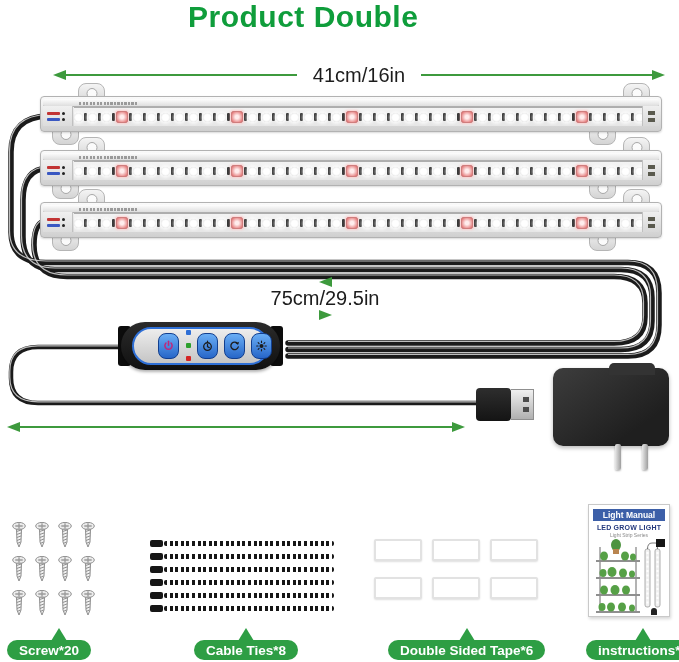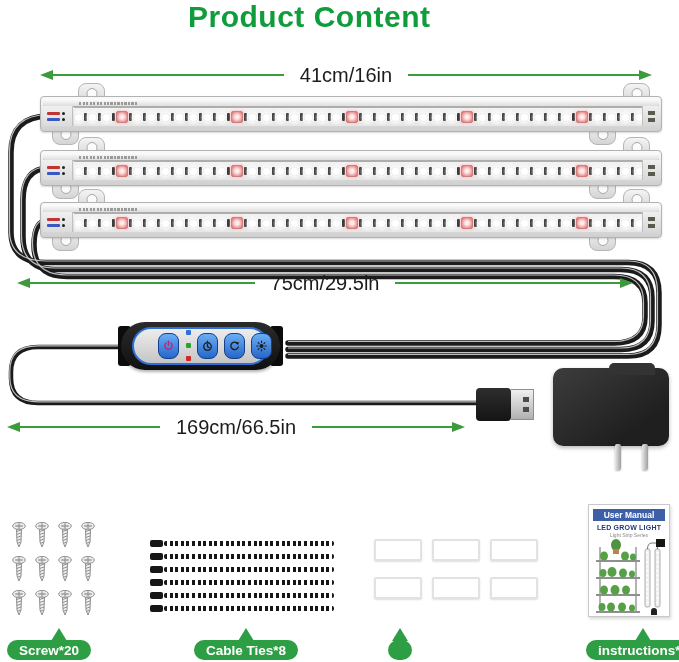--- a/index.html
+++ b/index.html
@@ -14,22 +14,22 @@
   .cable.thin{stroke-width:4.5px;}
   .sheen{fill:none;stroke:#d9d9d9;stroke-width:1.2px;opacity:.85;}
   
   .dim{position:absolute;display:flex;align-items:center;height:26px;color:#1c1c1c;
        font-size:20px;z-index:5;}
   .dim .ln{flex:1;height:2px;background:#3d9a3d;}
   .dim .txt{margin:0 16px;white-space:nowrap;}
   .ah{width:0;height:0;border-top:5.5px solid transparent;border-bottom:5.5px solid transparent;flex:none;}
   .ah.l{border-right:13px solid #3d9a3d;}
   .ah.r{border-left:13px solid #3d9a3d;}
-  #dim1{left:40px;top:62px;width:612px;}
-  #dim2{left:17px;top:270px;width:616px;}
+  #dim1{left:53px;top:62px;width:612px;}
+  #dim2{left:17px;top:277px;width:616px;flex-direction:column;}
   #dim3{left:7px;top:414px;width:458px;}
   
   .strips-group{position:absolute;inset:0;z-index:2;}
   .strip{position:absolute;left:40px;width:622px;height:36px;}
   .strips-group .strip:nth-child(1){top:96px;}
   .strips-group .strip:nth-child(2){top:150px;}
   .strips-group .strip:nth-child(3){top:202px;}
   .ear{position:absolute;width:25px;height:20px;background:linear-gradient(180deg,#f4f4f4,#d4d4d4);
        border:1px solid #b5b5b5;border-radius:8px;}
   .ear::after{content:'';position:absolute;left:50%;top:4px;transform:translateX(-50%);
@@ -135,40 +135,39 @@
       <path class="sheen" d="M48,114.5 Q9.5,115.5 9.5,150.5 L9.5,230.5 Q9.5,261 46,261 L628,261 Q657.5,261 657.5,291.5 L657.5,323.5 Q657.5,354.5 628,354.5 L288,354.5"></path>
       <path class="sheen" d="M48,166.5 Q21.5,167.5 21.5,198.5 L21.5,235.5 Q21.5,268 55,268 L621,268 Q650.5,268 650.5,296.5 L650.5,319.5 Q650.5,348 621,348 L288,348"></path>
       <path class="sheen" d="M48,218.5 Q32.5,219.5 32.5,243.5 Q32.5,275 67,275 L614,275 Q643.5,275 643.5,301.5 L643.5,315.5 Q643.5,341.5 614,341.5 L288,341.5"></path>
     </g>
     <g>
       <path class="cable thin" d="M130,347 L38,347 Q11,347 11,372 L11,378 Q11,403 38,403 L480,403"></path>
       <path class="sheen" d="M130,345.8 L38,345.8 Q9.8,345.8 9.8,371 L9.8,377 Q9.8,401.8 38,401.8 L480,401.8"></path>
     </g>
   </svg>
 
-  <h1 class="title">Product Content</h1>
+  <h1 class="title">Product Double</h1>
 
   <div class="dim" id="dim1">
     <span class="ah l"></span>
     <span class="ln"></span>
     <span class="txt">41cm/16in</span>
     <span class="ln"></span>
     <span class="ah r"></span>
   </div>
   <div class="dim" id="dim2">
     <span class="ah l"></span>
     <span class="ln"></span>
     <span class="txt">75cm/29.5in</span>
     <span class="ln"></span>
     <span class="ah r"></span>
   </div>
   <div class="dim" id="dim3">
     <span class="ah l"></span>
     <span class="ln"></span>
-    <span class="txt">169cm/66.5in</span>
     <span class="ln"></span>
     <span class="ah r"></span>
   </div>
 
   <div class="strips-group">
   <div class="strip">
     <div class="ear e-tl"></div>
     <div class="ear e-bl"></div>
     <div class="ear e-tr"></div>
     <div class="ear e-br"></div>
@@ -643,21 +642,21 @@
   <div class="tape"></div>
 
   <div class="tape"></div>
 
   <div class="tape"></div>
 
   <div class="tape"></div>
 </div>
 
   <div class="manual">
-    <div class="m-band">User Manual</div>
+    <div class="m-band">Light Manual</div>
     <div class="m-t1">LED GROW LIGHT</div>
     <div class="m-t2">Light Strip Series</div>
     <svg class="m-art" width="74" height="76" viewBox="0 0 74 76">
       <path d="M8 8 V74 M44 8 V74" stroke="#9a9a9a" stroke-width="1.5"></path>
       <path d="M4 22 H48 M4 39 H48 M4 56 H48 M4 73 H48" stroke="#8f8f8f" stroke-width="2"></path>
       <ellipse cx="24" cy="6" rx="5" ry="6" fill="#4e9440"></ellipse>
       <rect x="21" y="10" width="6" height="5" fill="#b9854f"></rect>
       <g fill="#56a046">
         <ellipse cx="12" cy="17" rx="4" ry="4.5"></ellipse>
           <ellipse cx="33" cy="17" rx="4" ry="4.5"></ellipse>
@@ -686,19 +685,20 @@
   <div class="pill" id="pill-screws">
     <span class="tail"></span>
     <span>Screw*20</span>
   </div>
   <div class="pill" id="pill-ties">
     <span class="tail"></span>
     <span>Cable Ties*8</span>
   </div>
   <div class="pill" id="pill-tape">
     <span class="tail"></span>
+    <span>Double Sided Tape*6</span>
   </div>
   <div class="pill" id="pill-manual">
     <span class="tail"></span>
     <span>instructions*1</span>
   </div>
 
 </div>
 
 </body></html>

